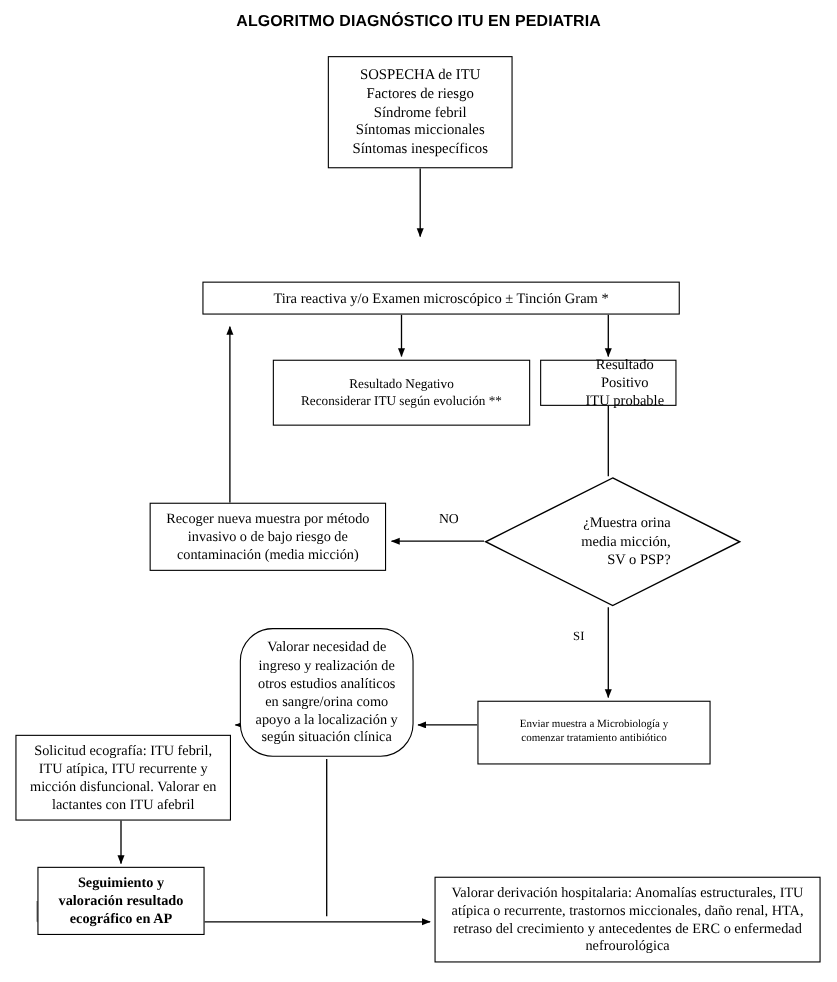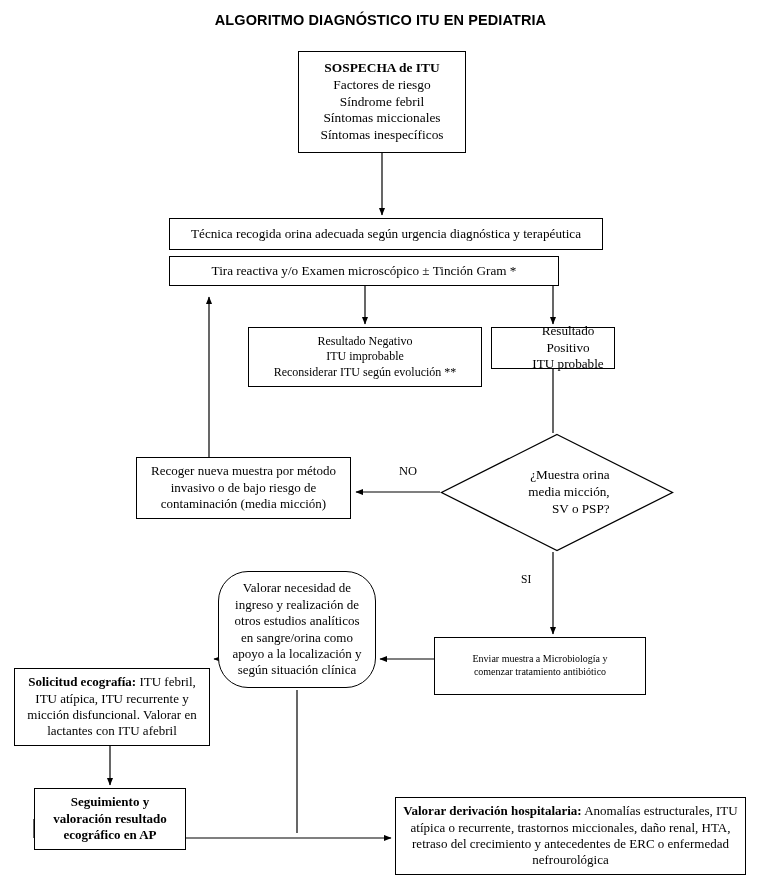--- a/index.html
+++ b/index.html
@@ -26,21 +26,21 @@
     background: #ffffff;
     display: flex;
     align-items: center;
     justify-content: center;
     text-align: center;
     line-height: 1.26;
     padding: 3px 6px;
     z-index: 3;
   }
   .node .txt { width: 100%; }
-  .b { font-weight: bold; }
+  .b { font-weight: normal; }
   #title {
     position: absolute;
     left: 0;
     top: 12px;
     width: 761px;
     text-align: center;
     font-family: "Liberation Sans", "DejaVu Sans", sans-serif;
     font-weight: bold;
     font-size: 14.5px;
     letter-spacing: 0.1px;
@@ -74,21 +74,21 @@
     display: flex;
     align-items: center;
     justify-content: center;
     text-align: right;
     font-size: 13.2px;
     line-height: 1.28;
   }
   
   #n-sospecha   { left: 298px; top: 51px;  width: 168px; height: 102px; font-size: 13.4px; }
   #n-tecnica    { left: 169px; top: 218px; width: 434px; height: 32px;  font-size: 13.2px; }
-  #n-tira       { left: 169px; top: 256px; width: 390px; height: 30px;  font-size: 13.2px; }
+  #n-tira       { left: 184px; top: 256px; width: 434px; height: 30px;  font-size: 13.2px; }
   #n-negativo   { left: 248px; top: 327px; width: 234px; height: 60px;  font-size: 12px; }
   #n-positivo   { left: 491px; top: 327px; width: 124px; height: 42px;  font-size: 13.2px; padding-left: 36px; }
   #n-recoger    { left: 136px; top: 457px; width: 215px; height: 62px;  font-size: 13.0px; }
   #n-valorar    { left: 218px; top: 571px; width: 158px; height: 117px; font-size: 13.0px; border-radius: 30px; }
   #n-enviar     { left: 434px; top: 637px; width: 212px; height: 58px;  font-size: 10px; }
   #n-eco        { left: 14px;  top: 668px; width: 196px; height: 78px;  font-size: 13.0px; }
   #n-seguim     { left: 34px;  top: 788px; width: 152px; height: 62px;  font-size: 13.0px; font-weight: bold; }
   #n-derivacion { left: 395px; top: 797px; width: 351px; height: 78px;  font-size: 13.0px; }
   #d-muestra    { left: 440px; top: 433px; width: 234px; height: 119px; }
   #lbl-no       { left: 397px; top: 464px; }
@@ -137,32 +137,28 @@
   <div class="node" id="n-sospecha">
     <div class="txt">
       <div class="b">SOSPECHA de ITU</div>
       <div>Factores de riesgo</div>
       <div>Síndrome febril</div>
       <div>Síntomas miccionales</div>
       <div>Síntomas inespecíficos</div>
     </div>
   </div>
 
-  <div class="node" id="n-tecnica">
-    <div class="txt">Técnica recogida orina adecuada según urgencia diagnóstica y terapéutica</div>
-  </div>
 
   <div class="node" id="n-tira">
     <div class="txt">Tira reactiva y/o Examen microscópico ± Tinción Gram *</div>
   </div>
 
   <div class="node" id="n-negativo">
     <div class="txt">
       <div>Resultado Negativo</div>
-      <div>ITU improbable</div>
       <div>Reconsiderar ITU según evolución **</div>
     </div>
   </div>
 
   <div class="node" id="n-positivo">
     <div class="txt">
       <div>Resultado Positivo</div>
       <div>ITU probable</div>
     </div>
   </div>

